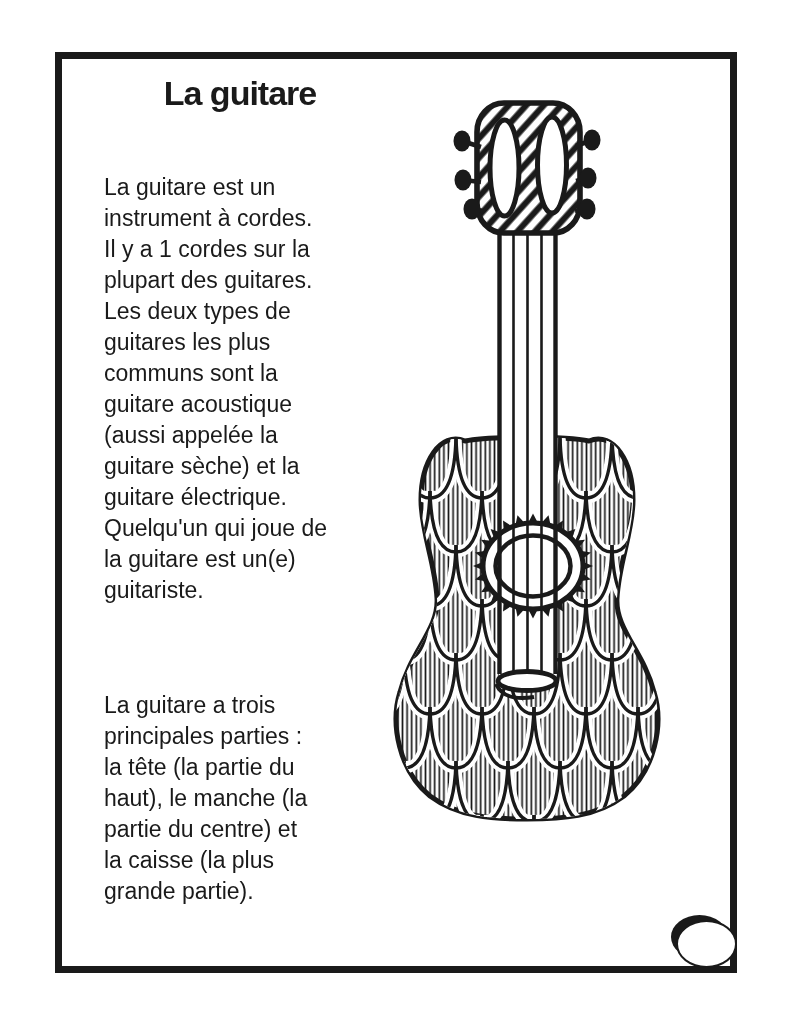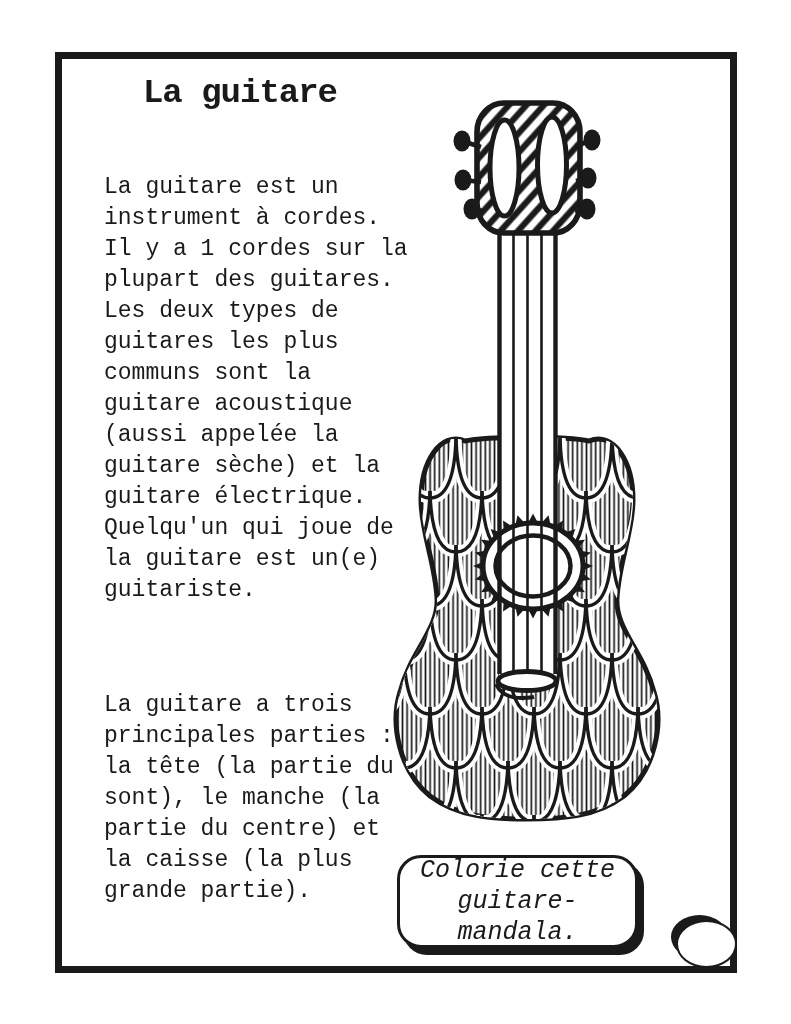--- a/index.html
+++ b/index.html
@@ -1,21 +1,21 @@
 <!DOCTYPE html>
 <html style="--ink: #1a1a1a; --paper: #ffffff;"><head>
 <meta charset="utf-8">
 <style>
   :root { --ink:#1a1a1a; --paper:#ffffff; }
   * { margin:0; padding:0; box-sizing:border-box; }
   html,body { background:#fff; }
   .page {
     position:relative; width:741px; height:1024px;
     background:var(--paper);
-    font-family:Liberation Mono, monospace;
+    font-family:Liberation Sans, sans-serif;
     color:var(--ink); overflow:hidden;
   }
   .frame {
     position:absolute; left:55px; top:52px; width:682px; height:921px;
     border:7px solid var(--ink); background:var(--paper);
   }
   .title {
     position:absolute; left:100px; top:74px; width:280px;
     font-size:34px; font-weight:bold; letter-spacing:-1px;
     text-align:center; white-space:pre-line;
@@ -67,21 +67,21 @@
 (aussi appelée la
 guitare sèche) et la
 guitare électrique.
 Quelqu'un qui joue de
 la guitare est un(e)
 guitariste.</div>
 
   <div class="para para-parts">La guitare a trois
 principales parties :
 la tête (la partie du
-sont), le manche (la
+haut), le manche (la
 partie du centre) et
 la caisse (la plus
 grande partie).</div>
 
   <svg id="guitar-svg" class="guitar-svg" viewBox="380 85 300 760" xmlns="http://www.w3.org/2000/svg">
       <defs>
         <pattern id="vlines" width="4.6" height="8" patternUnits="userSpaceOnUse">
           <rect width="4.6" height="8" fill="#fff"></rect>
           <path d="M2.3,0V8" stroke="#1a1a1a" stroke-width="1.7"></path>
         </pattern>
@@ -244,21 +244,17 @@
       <line x1="483" y1="211" x2="472" y2="209" stroke="#1a1a1a" stroke-width="4.6"></line>
       <ellipse cx="472" cy="209" rx="8.5" ry="10.5" fill="#1a1a1a"></ellipse>
       <line x1="576" y1="146" x2="592" y2="140" stroke="#1a1a1a" stroke-width="4.6"></line>
       <ellipse cx="592" cy="140" rx="8.5" ry="10.5" fill="#1a1a1a"></ellipse>
       <line x1="576" y1="181" x2="588" y2="178" stroke="#1a1a1a" stroke-width="4.6"></line>
       <ellipse cx="588" cy="178" rx="8.5" ry="10.5" fill="#1a1a1a"></ellipse>
       <line x1="575" y1="211" x2="587" y2="209" stroke="#1a1a1a" stroke-width="4.6"></line>
       <ellipse cx="587" cy="209" rx="8.5" ry="10.5" fill="#1a1a1a"></ellipse>
     </svg>
 
-  <div class="callout">
-    <div class="callout-text">Colorie cette
-guitare-mandala.</div>
-  </div>
 
   <div class="page-num">
     <span>4</span>
   </div>
 </div>
 
 </body></html>

